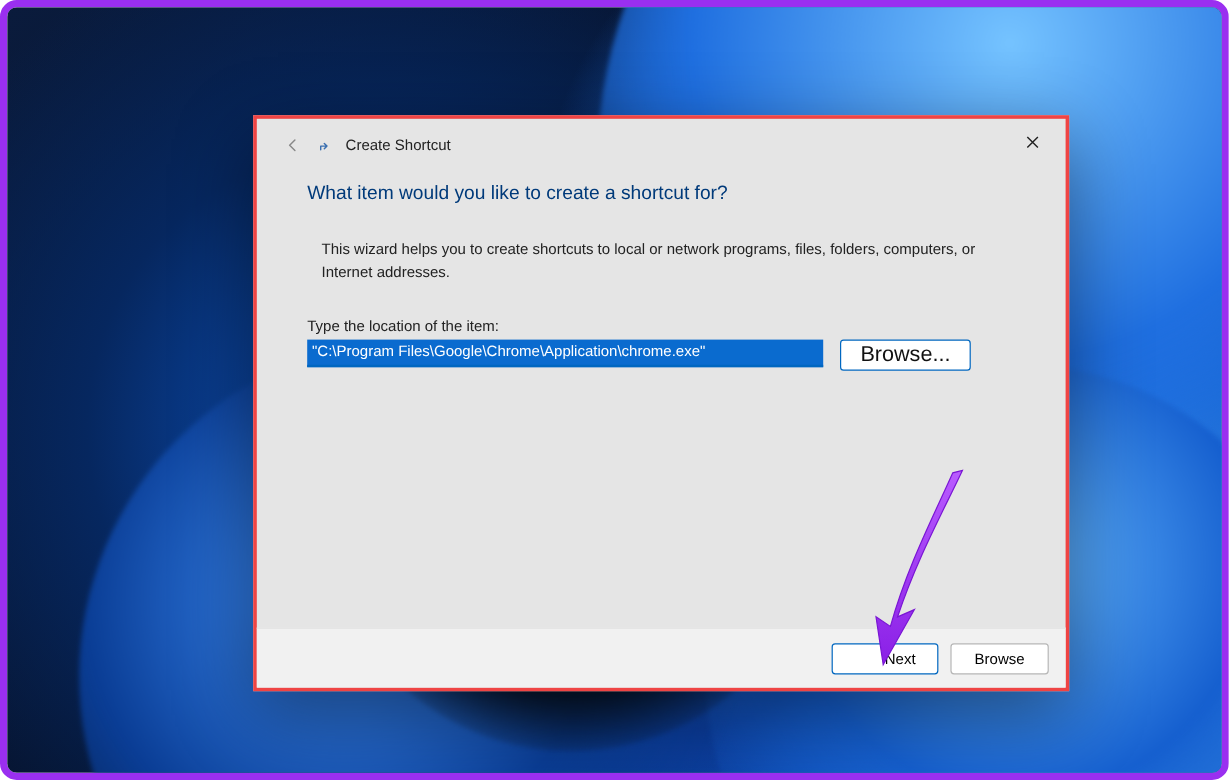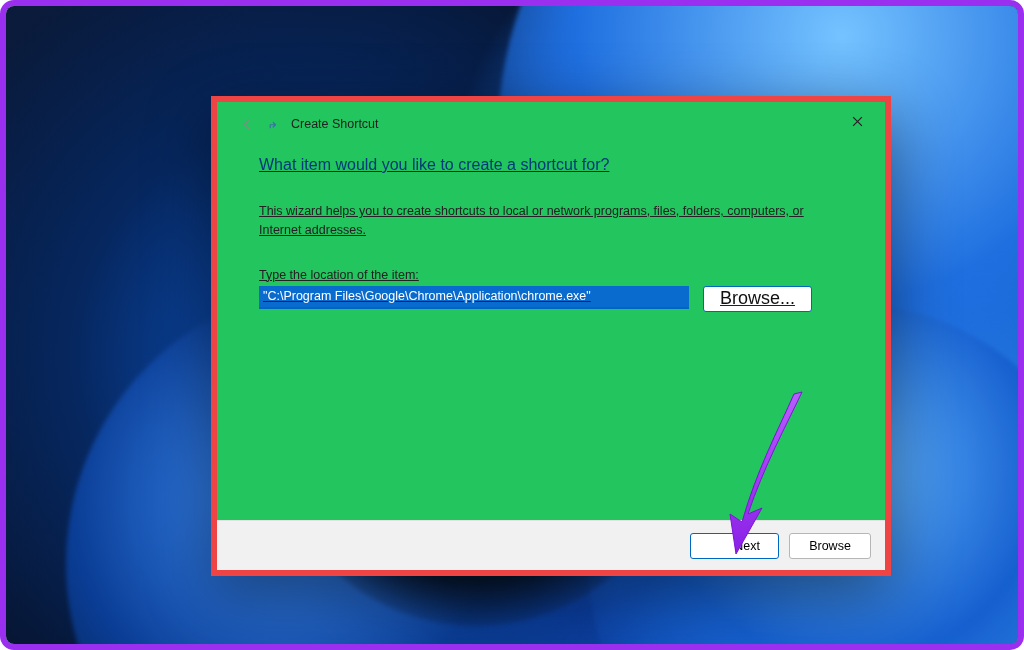--- a/index.html
+++ b/index.html
@@ -41,22 +41,22 @@
         transform: rotate(10deg); }
   .p4 { width: 520px; height: 520px; right: -90px; bottom: -180px;
         background: radial-gradient(circle at 40% 35%, #63b7ff 0%, #155fcf 42%, rgba(0,0,0,0) 72%);
         transform: rotate(35deg); }
 
   
   .dialog {
     position: absolute;
     left: 205px; top: 90px;
     width: 680px; height: 480px;
-    background: #22c55e;
-    border: 6px solid #ef4444;
+    background: #e5e5e5;
+    border: 3px solid #ef4444;
     box-shadow: 0 20px 60px rgba(0,0,0,0.45);
     display: flex; flex-direction: column;
   }
   .titlebar {
     height: 44px;
     display: flex; align-items: center;
     padding: 0 8px 0 18px;
     font-size: 12.5px;
     color: #222;
     position: relative;
@@ -74,34 +74,34 @@
     position: absolute; right: 6px; top: 4px;
     width: 44px; height: 30px;
     display: flex; align-items: center; justify-content: center;
     color: #222; cursor: pointer; font-size: 15px;
   }
 
   .content {
     flex: 1;
     padding: 6px 42px 0 42px;
     color: #222;
-    text-decoration: underline;
   }
   .heading {
     color: #003a7a;
     font-size: 16px;
     font-weight: 400;
     margin-top: 4px;
     margin-bottom: 28px;
   }
   .desc {
     font-size: 12.5px;
     line-height: 1.5;
     margin-bottom: 28px;
     max-width: 560px;
+    margin-left: 12px;
   }
   .field-label {
     font-size: 12.5px;
     margin-bottom: 4px;
   }
   .location-row {
     display: flex; align-items: flex-start; gap: 14px;
     margin-bottom: 34px;
   }
   .location-input {

